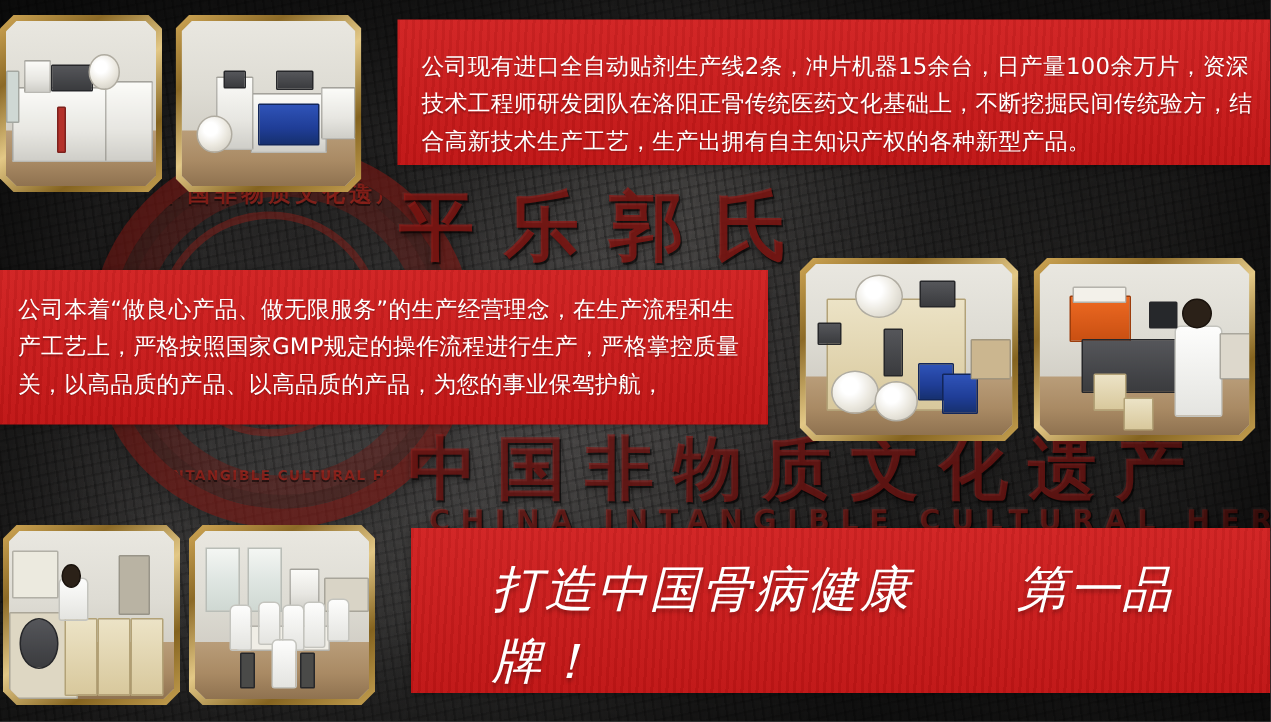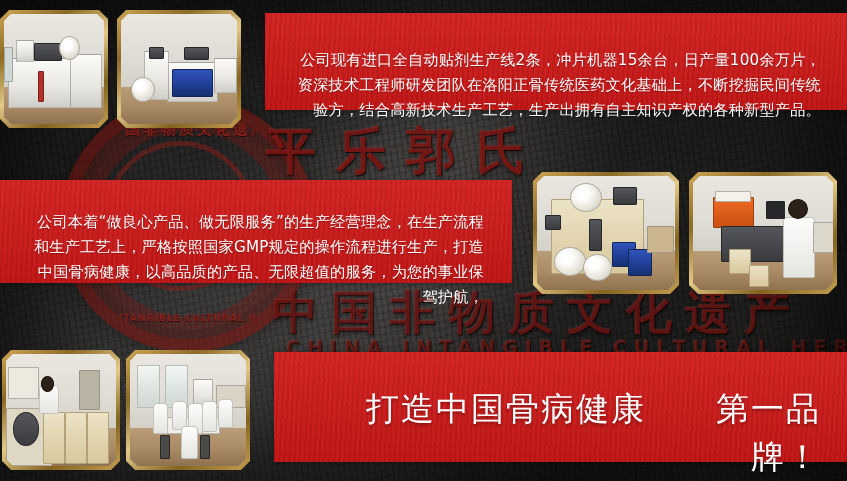--- a/index.html
+++ b/index.html
@@ -114,34 +114,33 @@
     position: absolute;
     background:
       linear-gradient(180deg, rgba(255,255,255,0.05) 0%, rgba(0,0,0,0.07) 100%),
       repeating-linear-gradient(93deg, rgba(0,0,0,0.05) 0 2px, rgba(255,255,255,0.02) 2px 5px),
       #cf1717;
     color: #ffffff;
     box-sizing: border-box;
     box-shadow: 0 1px 5px rgba(0,0,0,0.35);
   }
   .panel p {
-    margin: 16px;
+    margin: 0;
     font-family: "DejaVu Sans", "Liberation Sans", sans-serif;
-    text-align: right;
   }
   .panel-body {
     font-size: 15.2px;
     line-height: 25px;
     letter-spacing: 0.2px;
     text-shadow: 0 1px 1px rgba(0,0,0,0.28);
   }
 
   #panel-top   { left: 265px; top: 13px;  width: 582px; height: 97px;  padding: 19px 10px 0 16px; }
   #panel-mid   { left: 0;     top: 180px; width: 512px; height: 103px; padding: 14px 12px 0 12px; }
-  #panel-head  { left: 274px; top: 352px; width: 573px; height: 110px; padding: 17px 10px 0 54px; }
+  #panel-head  { left: 274px; top: 352px; width: 573px; height: 110px; padding: 17px 10px 0 54px; font-style: italic; }
 
   .headline {
     font-size: 33px;
     line-height: 48px;
     letter-spacing: 2px;
     color: #fff;
     text-shadow: 0 2px 3px rgba(0,0,0,0.30);
     white-space: pre-wrap;
   }
 
@@ -239,21 +238,21 @@
       <div class="mach roll" style="left:9%; top:57%; width:19%; height:21%;"></div>
       <div class="mach" style="left:80%; top:40%; width:18%; height:30%;"></div>
     </div>
   </div>
 
   <div class="panel" id="panel-top">
     <p class="panel-body">公司现有进口全自动贴剂生产线2条，冲片机器15余台，日产量100余万片，资深技术工程师研发团队在洛阳正骨传统医药文化基础上，不断挖掘民间传统验方，结合高新技术生产工艺，生产出拥有自主知识产权的各种新型产品。</p>
   </div>
 
   <div class="panel" id="panel-mid">
-    <p class="panel-body">公司本着“做良心产品、做无限服务”的生产经营理念，在生产流程和生产工艺上，严格按照国家GMP规定的操作流程进行生产，打造中国骨病健康，以高品质的产品、无限超值的服务，为您的事业保驾护航，</p>
+    <p class="panel-body">公司本着“做良心产品、做无限服务”的生产经营理念，在生产流程和生产工艺上，严格按照国家GMP规定的操作流程进行生产，严格掌控质量关，以高品质的产品、以高品质的产品，为您的事业保驾护航，</p>
   </div>
 
   <div class="frame" id="photo-3">
     <div class="photo">
       <div class="room-wall"></div>
       <div class="room-floor"></div>
       <div class="mach tan" style="left:10%; top:20%; width:66%; height:64%;"></div>
       <div class="mach roll" style="left:24%; top:6%;  width:22%; height:24%;"></div>
       <div class="mach roll" style="left:12%; top:62%; width:22%; height:24%;"></div>
       <div class="mach roll" style="left:33%; top:68%; width:20%; height:22%;"></div>

